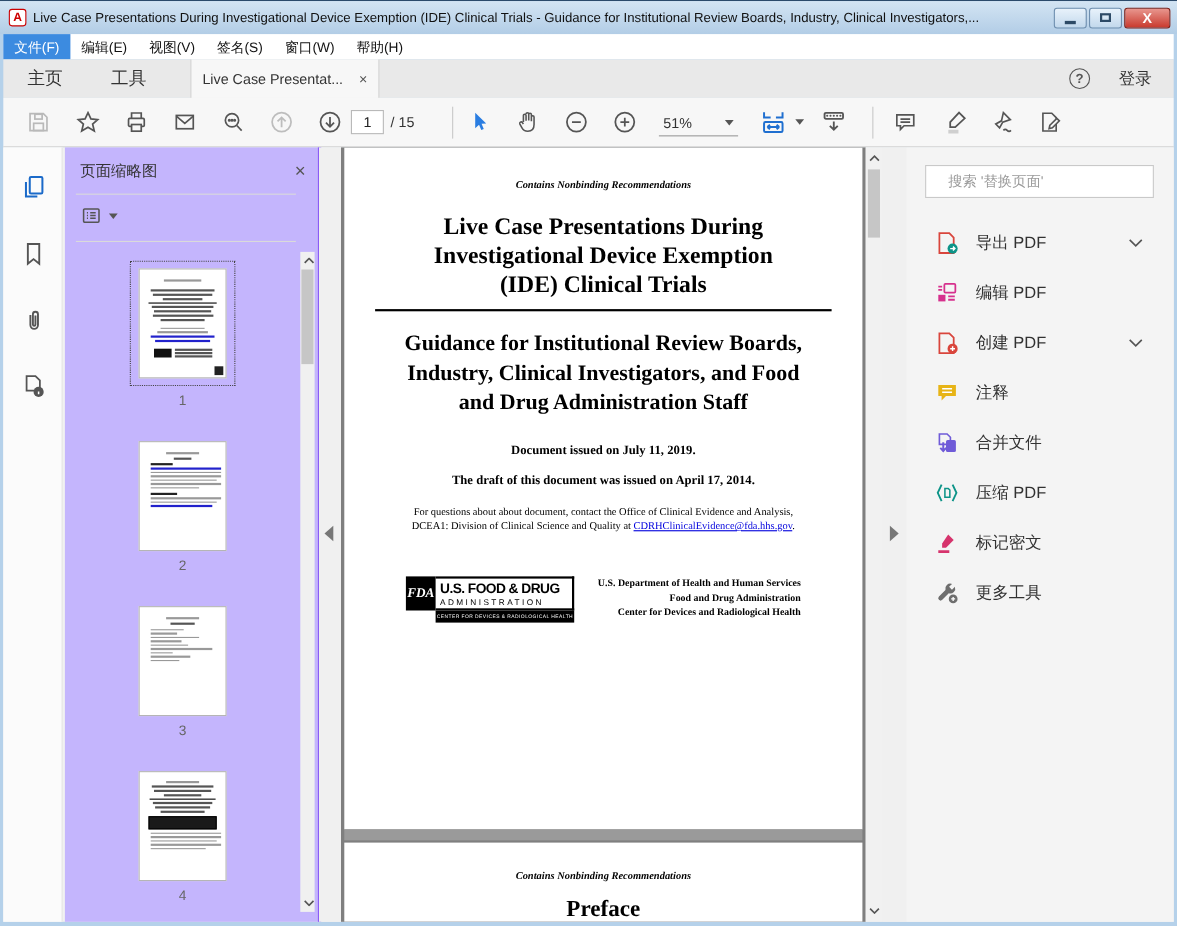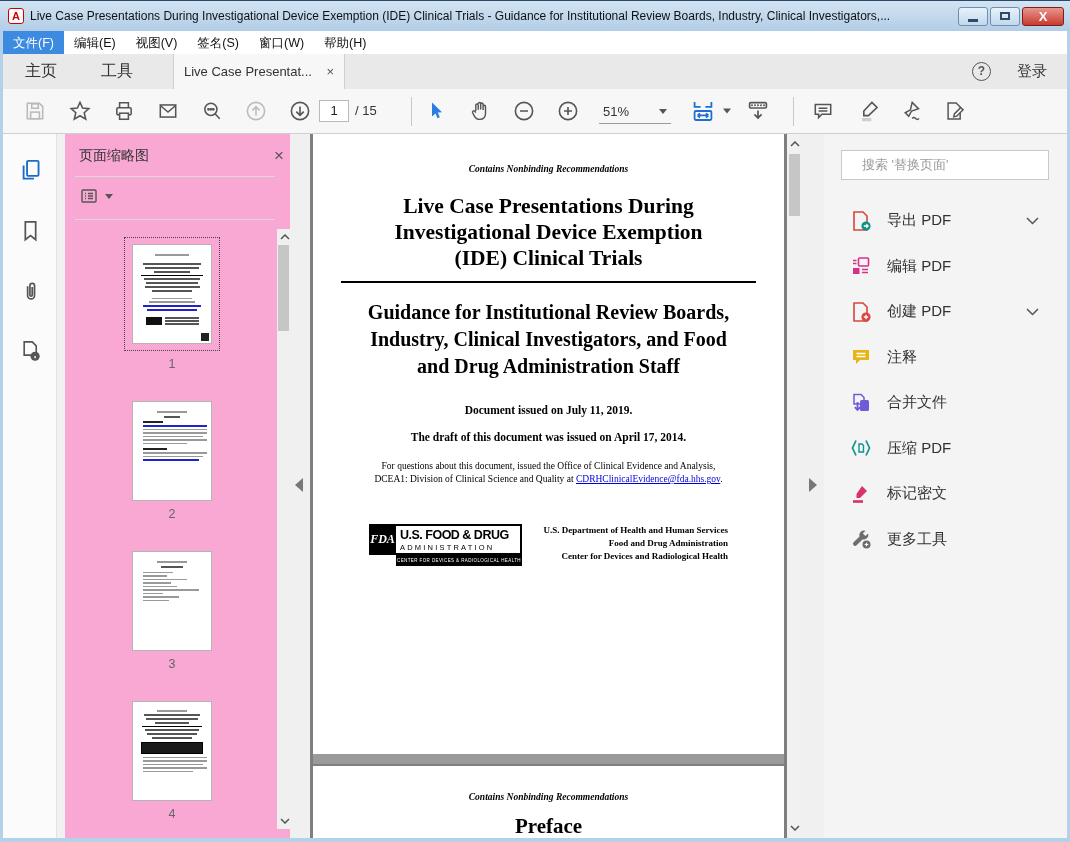--- a/index.html
+++ b/index.html
@@ -54,22 +54,22 @@
     border-bottom:1px solid #9a9a9a; display:flex; align-items:center; justify-content:space-between; padding:0 4px; }
   .zoomer .zval { font-size:13px; color:#333; }
   .caret { width:0; height:0; border-left:4px solid transparent; border-right:4px solid transparent;
     border-top:5px solid #555; }
 
   
   .content { position:absolute; left:3px; top:133px; width:1064px; height:704px; background:#f1f1f1; }
   .leftrail { position:absolute; left:0; top:0; width:54px; height:704px; background:#fbfbfb;
     border-right:1px solid #e3e3e3; }
   .rail-ico { position:absolute; left:16px; }
-  .leftpanel { position:absolute; left:62px; top:0; width:233px; height:704px; background:#f9a8d4;
-    border-right:5px solid #8b5cf6; }
+  .leftpanel { position:absolute; left:56px; top:0; width:233px; height:704px; background:#c4b5fd;
+    border-right:3px solid #8b5cf6; }
   .lp-header { position:absolute; left:14px; top:10px; width:205px; height:24px; display:flex;
     align-items:center; justify-content:space-between; font-size:14px; color:#333; }
   .lp-div { position:absolute; left:10px; width:200px; height:1px; background:#dadada; }
   .lp-opts { position:absolute; left:14px; top:52px; display:flex; align-items:center; gap:6px; }
 
   .thumbwrap { position:absolute; text-align:center; }
   .thumb-page { background:#fff; border:1px solid #b5b5b5; margin:0 auto; position:relative; overflow:hidden; }
   .sel-box { border:1px dotted #444; padding:6px; }
   .thumb-label { font-size:12.5px; color:#666; margin-top:6px; }
   .bar { height:2px; background:#555; margin:2px auto; }
@@ -442,21 +442,21 @@
     </div>
 
     <div class="viewport">
       <div class="page1">
         <div class="p-note">Contains Nonbinding Recommendations</div>
         <div class="p-title">Live Case Presentations During Investigational Device Exemption (IDE) Clinical Trials</div>
         <div class="p-rule"></div>
         <div class="p-sub">Guidance for Institutional Review Boards, Industry, Clinical Investigators, and Food and Drug Administration Staff</div>
         <div class="p-issued">Document issued on July 11, 2019.</div>
         <div class="p-draft">The draft of this document was issued on April 17, 2014.</div>
-        <div class="p-contact"><span>For questions about this document, issued the Office of Clinical Evidence and Analysis, DCEA1: Division of Clinical Science and Quality at </span><span class="p-link">CDRHClinicalEvidence@fda.hhs.gov</span><span>.</span></div>
+        <div class="p-contact"><span>For questions about about document, contact the Office of Clinical Evidence and Analysis, DCEA1: Division of Clinical Science and Quality at </span><span class="p-link">CDRHClinicalEvidence@fda.hhs.gov</span><span>.</span></div>
         <div class="logo-row">
           <div class="fda-block">
             <div class="fda-top">
               <div class="fda-mark">FDA</div>
               <div class="fda-namebox">
                 <div class="fda-l1">U.S. FOOD &amp; DRUG</div>
                 <div class="fda-l2">ADMINISTRATION</div>
               </div>
             </div>
             <div class="fda-banner">CENTER FOR DEVICES &amp; RADIOLOGICAL HEALTH</div>

